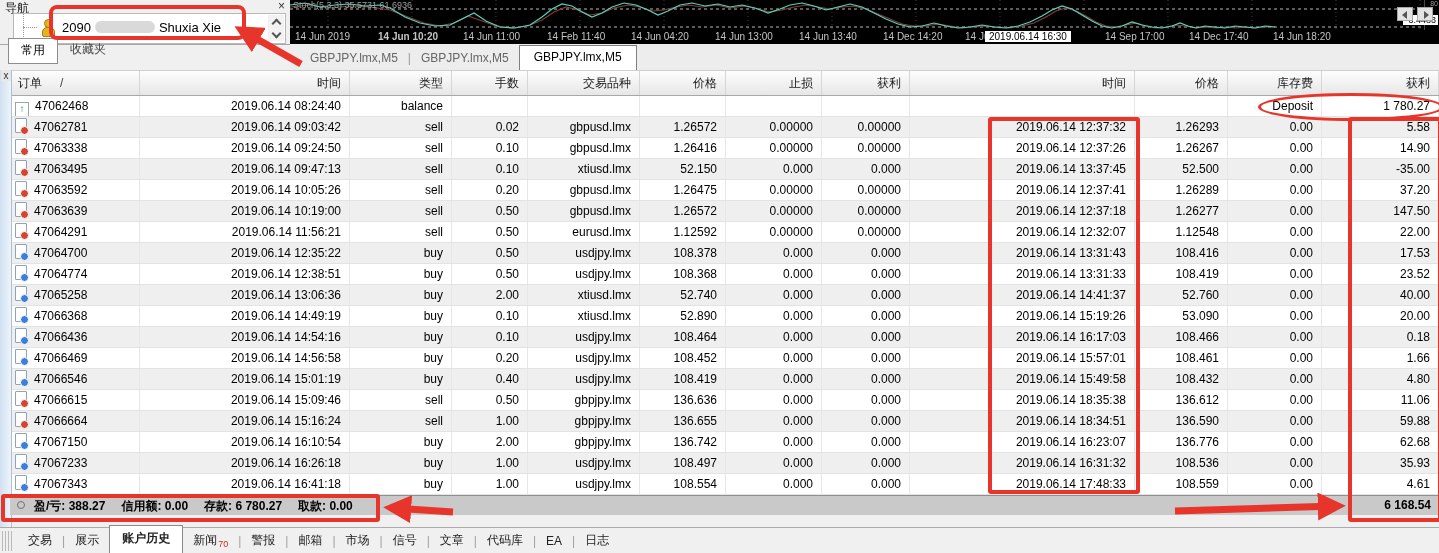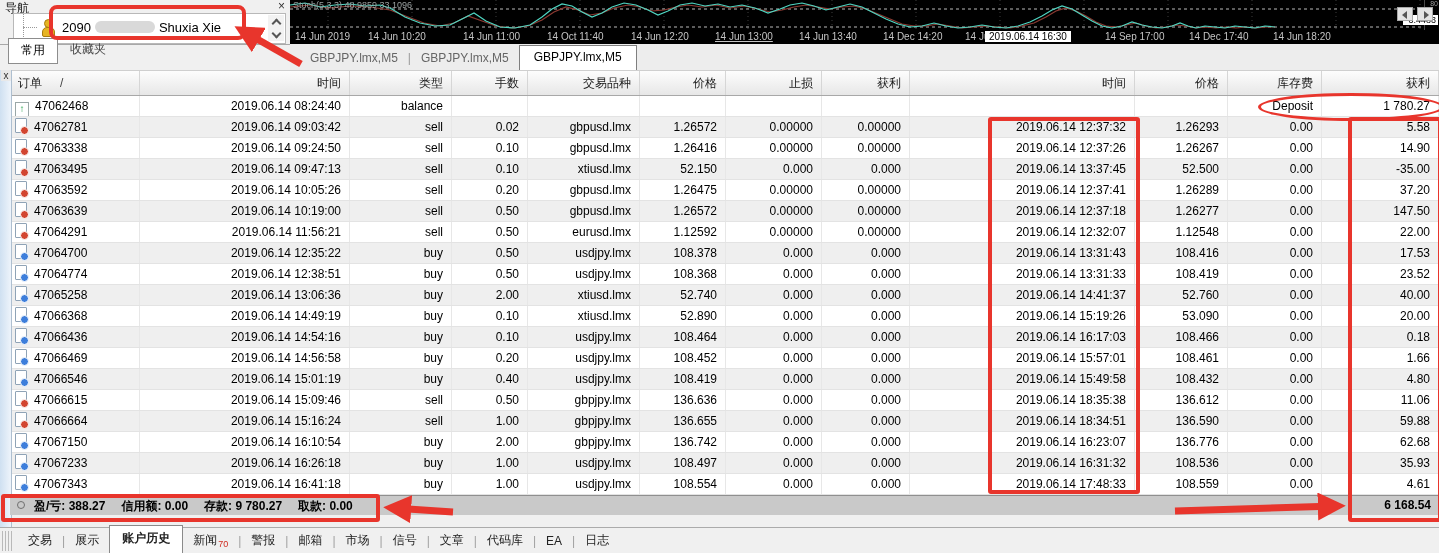--- a/index.html
+++ b/index.html
@@ -108,21 +108,21 @@
     </div>
   </div>
   <div class="nav-rule"></div>
   <div id="nav-tabs">
       <div class="nav-tab active">常用</div>
       <div class="nav-tab">收藏夹</div>
     </div>
 </div>
 
 <div id="chart">
-  <span class="stoch-label">Stoch(5,3,3) 48.9859 33.1096</span>
+  <span class="stoch-label">Stoch(5,3,3) 35.5731 61.6936</span>
   <svg width="1135" height="30" viewBox="0 0 1135 30">
     <g id="grid-v">
         <line x1="38" x2="38" y1="0" y2="30" stroke="#3c3c3c" stroke-width="1" stroke-dasharray="1,3"></line>
         <line x1="122" x2="122" y1="0" y2="30" stroke="#3c3c3c" stroke-width="1" stroke-dasharray="1,3"></line>
         <line x1="206" x2="206" y1="0" y2="30" stroke="#3c3c3c" stroke-width="1" stroke-dasharray="1,3"></line>
         <line x1="290" x2="290" y1="0" y2="30" stroke="#3c3c3c" stroke-width="1" stroke-dasharray="1,3"></line>
         <line x1="374" x2="374" y1="0" y2="30" stroke="#3c3c3c" stroke-width="1" stroke-dasharray="1,3"></line>
         <line x1="458" x2="458" y1="0" y2="30" stroke="#3c3c3c" stroke-width="1" stroke-dasharray="1,3"></line>
         <line x1="542" x2="542" y1="0" y2="30" stroke="#3c3c3c" stroke-width="1" stroke-dasharray="1,3"></line>
         <line x1="626" x2="626" y1="0" y2="30" stroke="#3c3c3c" stroke-width="1" stroke-dasharray="1,3"></line>
@@ -136,25 +136,25 @@
     <line x1="0" y1="9" x2="1135" y2="9" stroke="#b9b9b9" stroke-width="1" stroke-dasharray="3,3"></line>
     <line x1="0" y1="27" x2="1135" y2="27" stroke="#b9b9b9" stroke-width="1" stroke-dasharray="3,3"></line>
     <polyline id="sig-line" fill="none" stroke-width="1.2" stroke="#8c3a32" points="0,7 20,5 40,8 60,6 80,7 100,10 118,17 134,23 150,26 164,23 178,16 192,21 206,26 222,28 238,26 252,20 264,12 276,7 288,10 300,15 312,13 324,8 338,5 350,7 362,11 374,10 386,7 398,5 412,7 426,5 440,8 454,6 468,9 480,12 492,10 504,7 516,5 528,7 540,9 552,7 564,6 576,9 588,14 600,19 612,24 624,26 636,26 648,24 660,26 672,28 684,27 696,26 708,27 720,28 732,26 744,23 756,17 766,11 776,8 786,11 796,16 806,22 816,26 826,27 836,25 846,23 856,26 866,28 876,27 886,25 896,26 906,28 916,27 926,28 936,27 946,28 956,27 966,28 976,27 985,27"></polyline>
     <polyline id="main-line" fill="none" stroke-width="1.2" stroke="#4fd6c2" points="0,5 15,3 30,7 45,5 60,4 75,6 90,5 100,8 115,17 130,23 145,26 160,25 172,19 184,13 196,21 210,27 225,28 240,25 252,17 262,9 272,4 282,6 292,12 302,17 312,13 322,7 334,3 346,5 358,10 368,15 378,11 390,5 402,3 415,6 428,4 440,7 452,5 465,8 478,13 490,9 500,5 512,3 524,6 536,10 548,7 560,4 572,7 584,13 596,19 608,24 620,27 632,26 644,23 656,26 668,28 680,27 692,25 704,27 716,28 728,26 740,22 752,16 762,10 772,6 782,9 792,15 802,21 812,26 822,28 832,26 842,22 852,25 862,27 872,28 882,26 890,23 898,26 906,28 915,26 925,27 935,28 945,26 955,27 965,28 975,26 985,27"></polyline>
   </svg>
   <div class="scale-line"></div>
   <span class="scale-top">80</span>
   <span class="scale-box">-3.4483</span>
   <div id="time-axis">
       <span class="tl" style="left: 5px;">14 Jun 2019</span>
-      <span class="tl" style="left: 78px;">14 Jun 10:20</span>
+      <span class="tl" style="left: 88px; font-weight: bold;">14 Jun 10:20</span>
       <span class="tl" style="left: 173px;">14 Jun 11:00</span>
-      <span class="tl" style="left: 257px;">14 Oct 11:40</span>
-      <span class="tl" style="left: 341px;">14 Jun 12:20</span>
-      <span class="tl" style="left: 425px; text-decoration: underline;">14 Jun 13:00</span>
+      <span class="tl" style="left: 257px;">14 Feb 11:40</span>
+      <span class="tl" style="left: 341px;">14 Jun 04:20</span>
+      <span class="tl" style="left: 425px;">14 Jun 13:00</span>
       <span class="tl" style="left: 509px;">14 Jun 13:40</span>
       <span class="tl" style="left: 593px;">14 Dec 14:20</span>
       <span class="tl" style="left: 675px;">14 Jun 15</span>
       <span class="tl hl" style="left: 695px;">2019.06.14 16:30</span>
       <span class="tl" style="left: 815px;">14 Sep 17:00</span>
       <span class="tl" style="left: 899px;">14 Dec 17:40</span>
       <span class="tl" style="left: 983px;">14 Jun 18:20</span>
     </div>
 </div>
 
@@ -192,21 +192,21 @@
     <div class="row alt"><div class="cell first" style="width: 128px;"><span class="icon-doc"><i class="dot blue"></i></span><span>47066546</span></div><div class="cell" style="width: 210px;">2019.06.14 15:01:19</div><div class="cell" style="width: 102px;">buy</div><div class="cell" style="width: 76px;">0.40</div><div class="cell" style="width: 112px;">usdjpy.lmx</div><div class="cell" style="width: 86px;">108.419</div><div class="cell" style="width: 96px;">0.000</div><div class="cell" style="width: 88px;">0.000</div><div class="cell" style="width: 225px;">2019.06.14 15:49:58</div><div class="cell" style="width: 93px;">108.432</div><div class="cell" style="width: 94px;">0.00</div><div class="cell" style="width: 117px;">4.80</div></div>
     <div class="row"><div class="cell first" style="width: 128px;"><span class="icon-doc"><i class="dot red"></i></span><span>47066615</span></div><div class="cell" style="width: 210px;">2019.06.14 15:09:46</div><div class="cell" style="width: 102px;">sell</div><div class="cell" style="width: 76px;">0.50</div><div class="cell" style="width: 112px;">gbpjpy.lmx</div><div class="cell" style="width: 86px;">136.636</div><div class="cell" style="width: 96px;">0.000</div><div class="cell" style="width: 88px;">0.000</div><div class="cell" style="width: 225px;">2019.06.14 18:35:38</div><div class="cell" style="width: 93px;">136.612</div><div class="cell" style="width: 94px;">0.00</div><div class="cell" style="width: 117px;">11.06</div></div>
     <div class="row alt"><div class="cell first" style="width: 128px;"><span class="icon-doc"><i class="dot red"></i></span><span>47066664</span></div><div class="cell" style="width: 210px;">2019.06.14 15:16:24</div><div class="cell" style="width: 102px;">sell</div><div class="cell" style="width: 76px;">1.00</div><div class="cell" style="width: 112px;">gbpjpy.lmx</div><div class="cell" style="width: 86px;">136.655</div><div class="cell" style="width: 96px;">0.000</div><div class="cell" style="width: 88px;">0.000</div><div class="cell" style="width: 225px;">2019.06.14 18:34:51</div><div class="cell" style="width: 93px;">136.590</div><div class="cell" style="width: 94px;">0.00</div><div class="cell" style="width: 117px;">59.88</div></div>
     <div class="row"><div class="cell first" style="width: 128px;"><span class="icon-doc"><i class="dot blue"></i></span><span>47067150</span></div><div class="cell" style="width: 210px;">2019.06.14 16:10:54</div><div class="cell" style="width: 102px;">buy</div><div class="cell" style="width: 76px;">2.00</div><div class="cell" style="width: 112px;">gbpjpy.lmx</div><div class="cell" style="width: 86px;">136.742</div><div class="cell" style="width: 96px;">0.000</div><div class="cell" style="width: 88px;">0.000</div><div class="cell" style="width: 225px;">2019.06.14 16:23:07</div><div class="cell" style="width: 93px;">136.776</div><div class="cell" style="width: 94px;">0.00</div><div class="cell" style="width: 117px;">62.68</div></div>
     <div class="row alt"><div class="cell first" style="width: 128px;"><span class="icon-doc"><i class="dot blue"></i></span><span>47067233</span></div><div class="cell" style="width: 210px;">2019.06.14 16:26:18</div><div class="cell" style="width: 102px;">buy</div><div class="cell" style="width: 76px;">1.00</div><div class="cell" style="width: 112px;">usdjpy.lmx</div><div class="cell" style="width: 86px;">108.497</div><div class="cell" style="width: 96px;">0.000</div><div class="cell" style="width: 88px;">0.000</div><div class="cell" style="width: 225px;">2019.06.14 16:31:32</div><div class="cell" style="width: 93px;">108.536</div><div class="cell" style="width: 94px;">0.00</div><div class="cell" style="width: 117px;">35.93</div></div>
     <div class="row"><div class="cell first" style="width: 128px;"><span class="icon-doc"><i class="dot blue"></i></span><span>47067343</span></div><div class="cell" style="width: 210px;">2019.06.14 16:41:18</div><div class="cell" style="width: 102px;">buy</div><div class="cell" style="width: 76px;">1.00</div><div class="cell" style="width: 112px;">usdjpy.lmx</div><div class="cell" style="width: 86px;">108.554</div><div class="cell" style="width: 96px;">0.000</div><div class="cell" style="width: 88px;">0.000</div><div class="cell" style="width: 225px;">2019.06.14 17:48:33</div><div class="cell" style="width: 93px;">108.559</div><div class="cell" style="width: 94px;">0.00</div><div class="cell" style="width: 117px;">4.61</div></div>
   </div>
 
 <div id="summary-bar">
   <span class="sum-icon"></span>
-  <span id="summary-items"><span>盈/亏: 388.27</span><span>信用额: 0.00</span><span>存款: 9 780.27</span><span>取款: 0.00</span></span>
+  <span id="summary-items"><span>盈/亏: 388.27</span><span>信用额: 0.00</span><span>存款: 6 780.27</span><span>取款: 0.00</span></span>
   <span class="total-profit">6 168.54</span>
 </div>
 
 <div id="terminal-tabs">
     <div class="grip"></div>
     <div class="term-tab"><span>交易</span></div>
     <span class="term-sep">|</span>
     <div class="term-tab"><span>展示</span></div>
     <div class="term-tab active"><span>账户历史</span></div>
     <div class="term-tab"><span>新闻</span><span class="badge">70</span></div>

